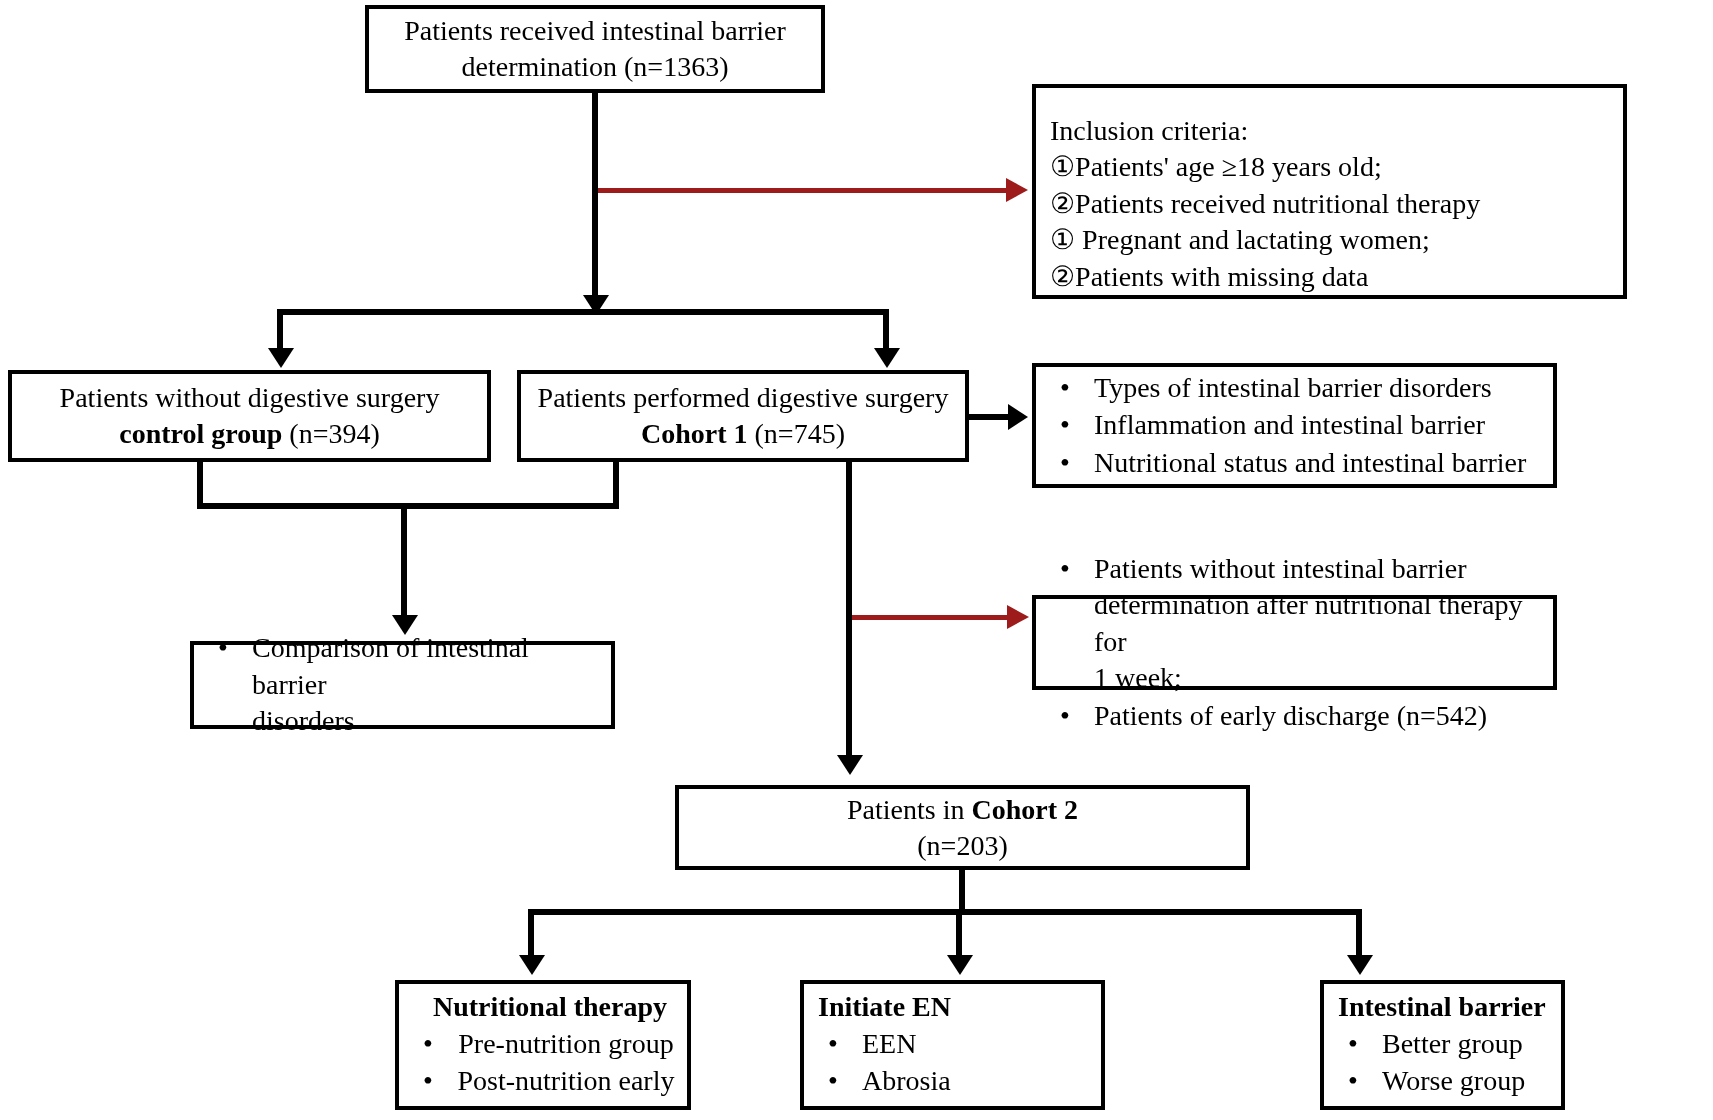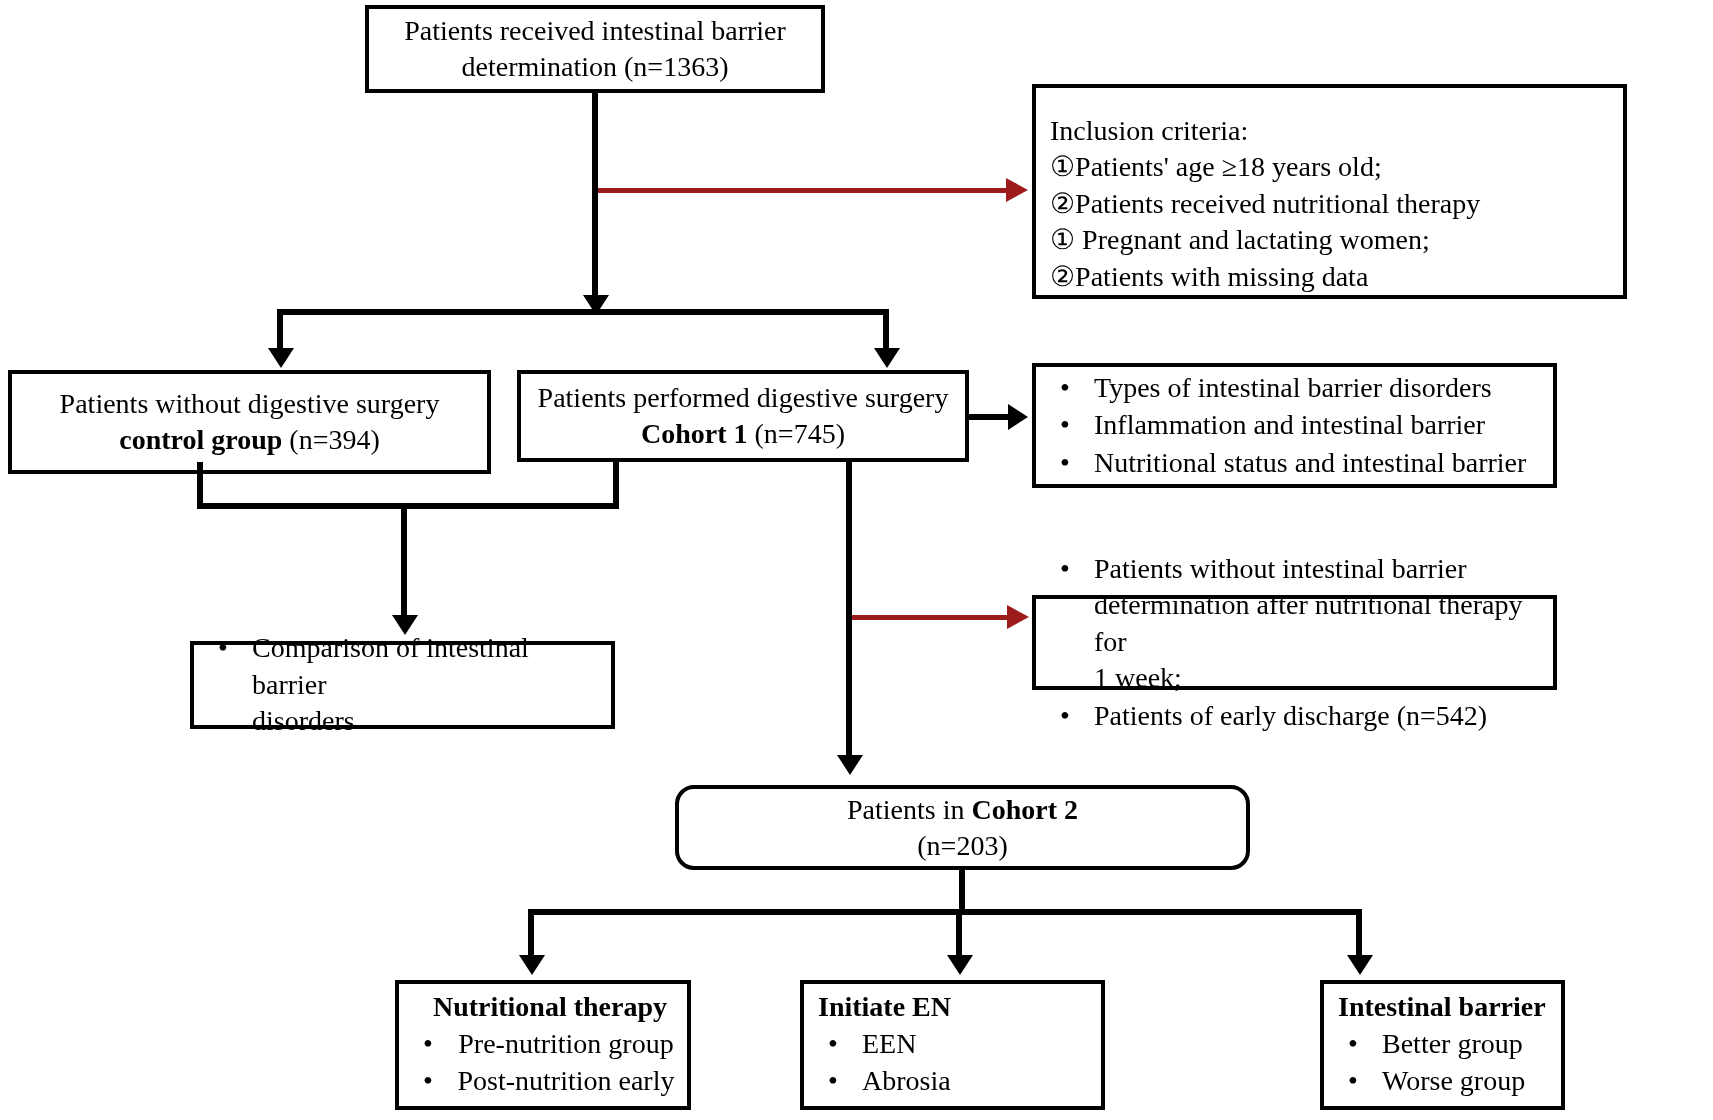--- a/index.html
+++ b/index.html
@@ -133,21 +133,21 @@
   </div>
 
   <div class="hline" style="left:277px; top:309px; width:612px;"></div>
 
   <div class="vline" style="left:277px; top:309px; height:45px;"></div>
   <div class="arrowhead-down" style="left:268px; top:348px;"></div>
 
   <div class="vline" style="left:883px; top:309px; height:45px;"></div>
   <div class="arrowhead-down" style="left:874px; top:348px;"></div>
 
-  <div class="box center-box" style="left:8px; top:370px; width:483px; height:104px;">
+  <div class="box center-box" style="left:8px; top:370px; width:483px; height:92px;">
     <div class="line pad-lr">Patients without digestive surgery</div>
     <div class="line pad-lr"><span class="bold">control group</span><span> (n=394)</span></div>
   </div>
 
   <div class="box center-box" style="left:517px; top:370px; width:452px; height:92px;">
     <div class="line pad-lr">Patients performed digestive surgery</div>
     <div class="line pad-lr"><span class="bold">Cohort 1</span><span>  (n=745)</span></div>
   </div>
 
   <div class="hline" style="left:965px; top:414px; width:44px;"></div>
@@ -179,21 +179,21 @@
   <div class="red-line" style="left:852px; top:615px; width:158px; background:#9e1b1b;"></div>
   <div class="red-arrowhead" style="left:1007px; top:605px;"></div>
 
   <div class="box" style="left:1032px; top:595px; width:525px; height:95px; justify-content:center;">
     <ul class="blist">
       <li><span class="bullet">•</span><span><span> Patients without intestinal barrier</span><br><span>determination after nutritional therapy  for</span><br><span>1 week;</span></span></li>
       <li><span class="bullet">•</span><span>Patients of early discharge (n=542)</span></li>
     </ul>
   </div>
 
-  <div class="box center-box" style="left:675px; top:785px; width:575px; height:85px;border-radius:19px;">
+  <div class="box center-box" style="left:675px; top:785px; width:575px; height:85px;">
     <div class="line pad-lr"><span>Patients in </span><span class="bold">Cohort 2</span></div>
     <div class="line pad-lr">(n=203)</div>
   </div>
 
   <div class="vline" style="left:959px; top:870px; height:43px;"></div>
   <div class="hline" style="left:528px; top:909px; width:834px;"></div>
 
   <div class="vline" style="left:528px; top:909px; height:52px;"></div>
   <div class="arrowhead-down" style="left:519px; top:955px;"></div>
 

